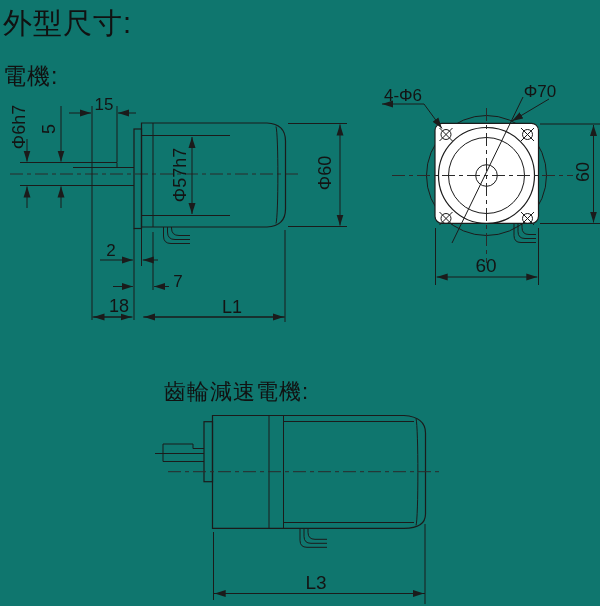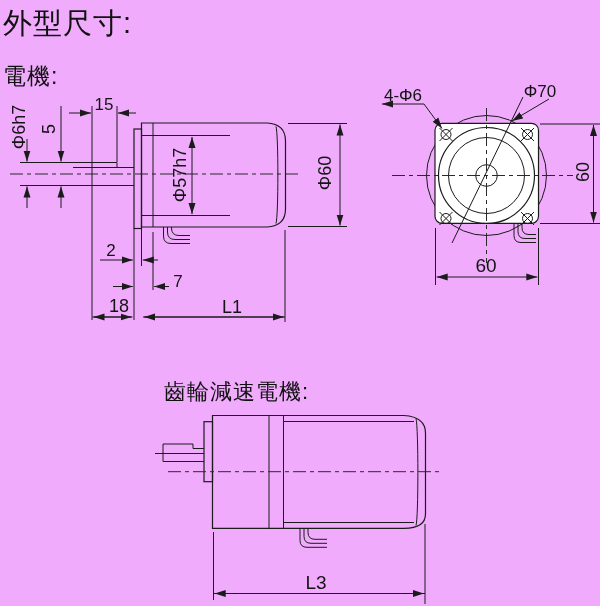--- a/index.html
+++ b/index.html
@@ -1,16 +1,16 @@
 <!DOCTYPE html>
 <html><head>
 <meta charset="utf-8">
 <style>
   html,body{margin:0;padding:0;background:#ffffff;}
-  .stage{position:relative;width:600px;height:606px;background:#f0abfc;overflow:hidden;}
+  .stage{position:relative;width:600px;height:606px;background:#0f766e;overflow:hidden;}
   svg{display:block;}
   text{font-family:"Liberation Sans","DejaVu Sans",sans-serif;fill:#141414;}
   .cjk{font-family:"Liberation Sans","DejaVu Sans",sans-serif;fill:#111111;letter-spacing:1px;}
   .ln{fill:none;stroke:#1b1b1b;stroke-width:1.2;stroke-linecap:square;}
   .thin{fill:none;stroke:#1b1b1b;stroke-width:1;stroke-linecap:butt;}
   .cl{fill:none;stroke:#2a2a2a;stroke-width:1;stroke-dasharray:13 4 4 4;}
   .arr{fill:#1b1b1b;}
 </style>
 </head>
 <body>

